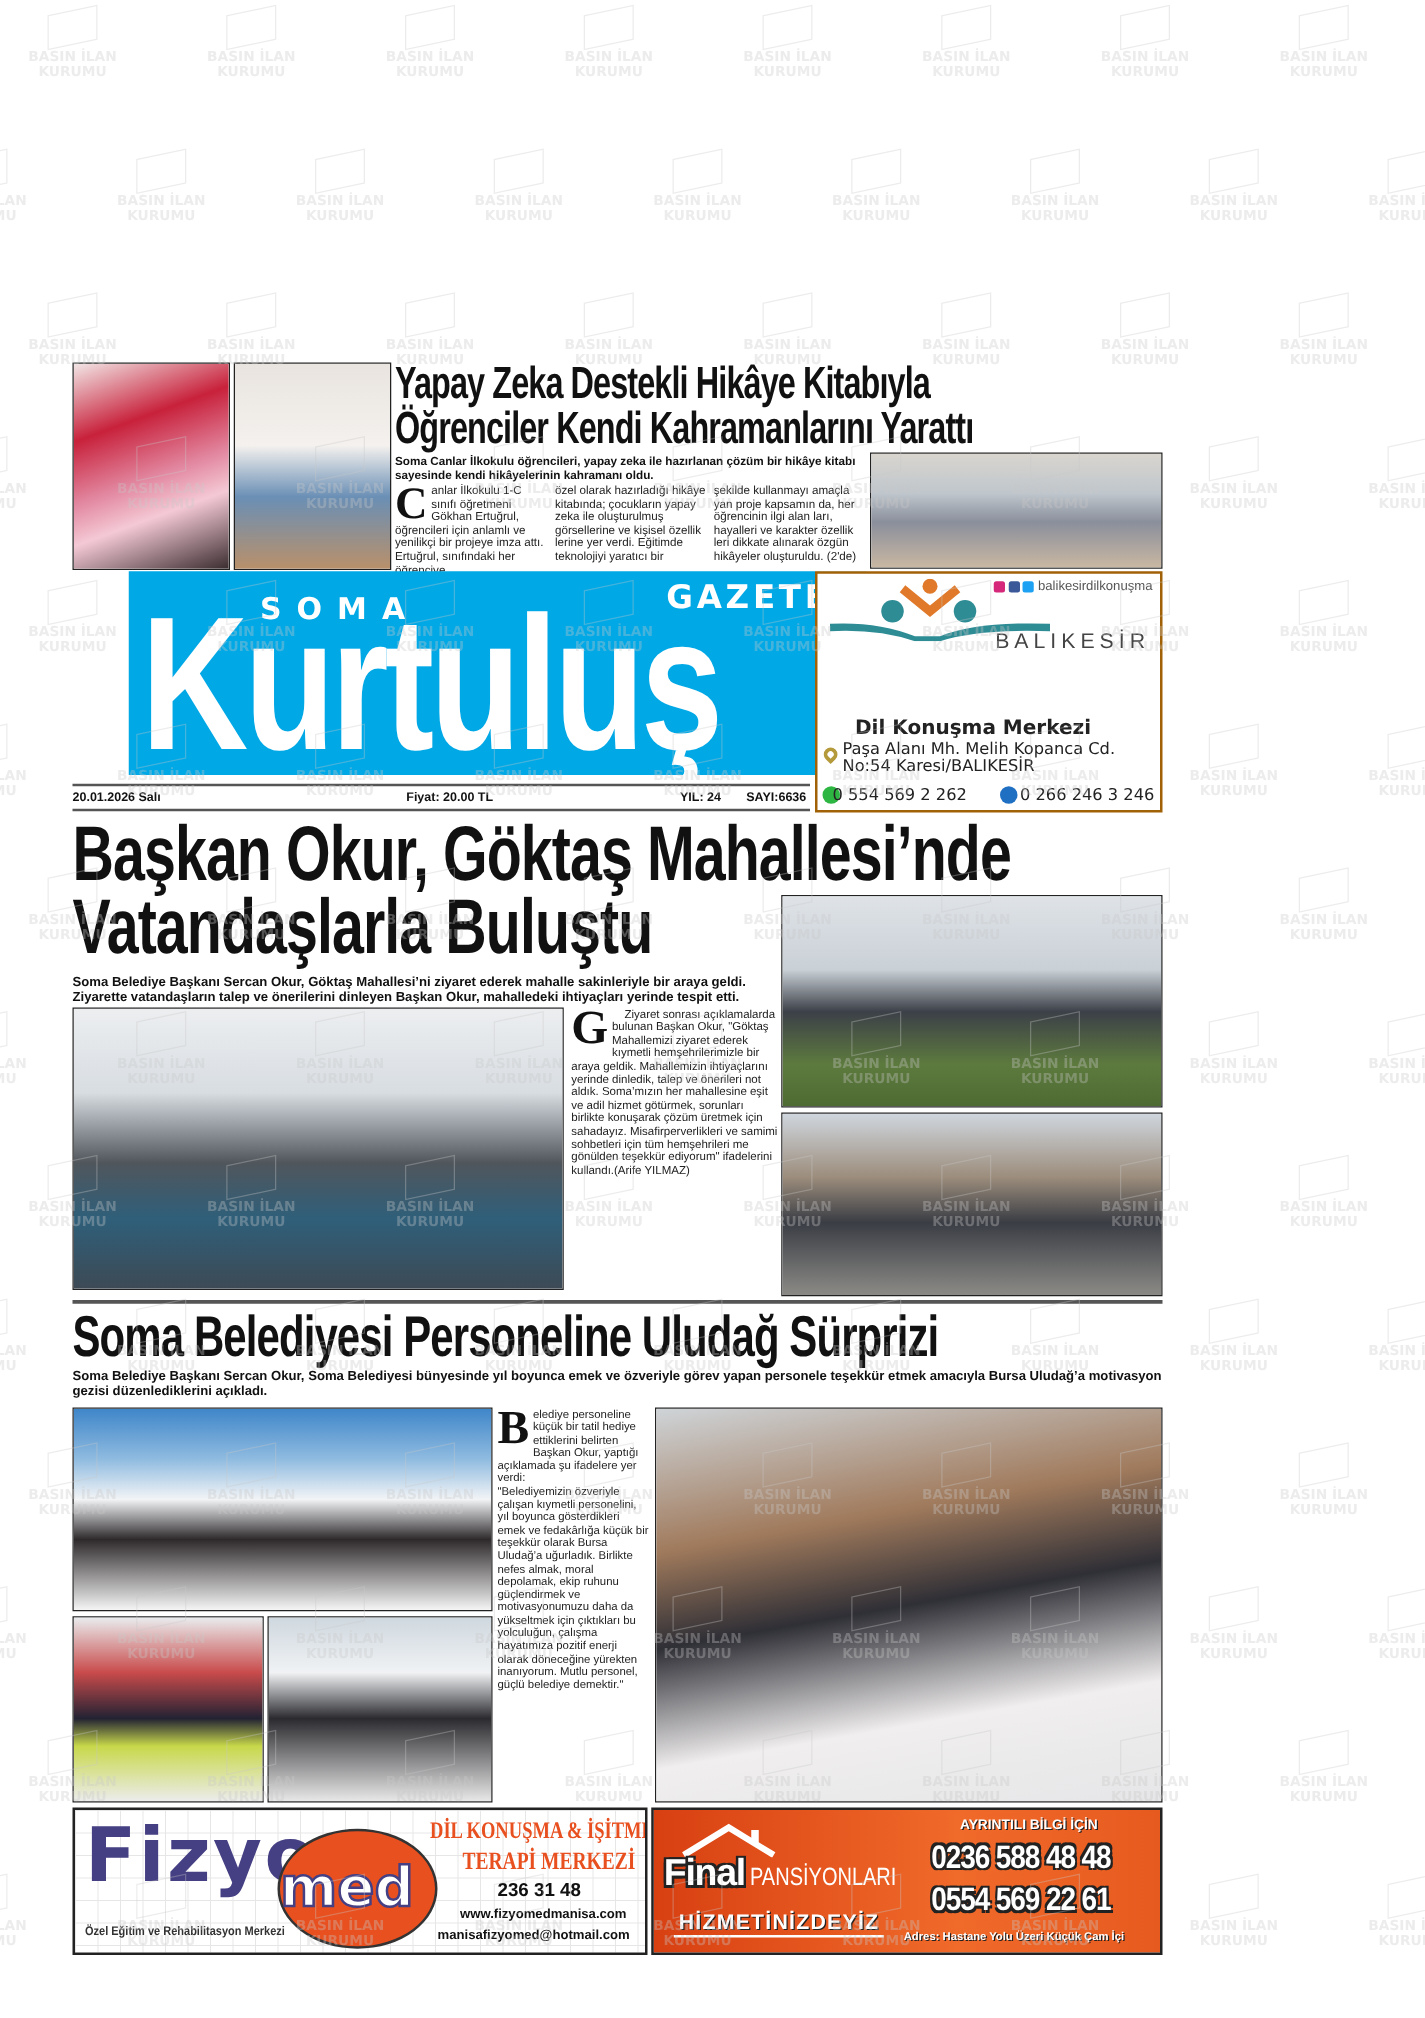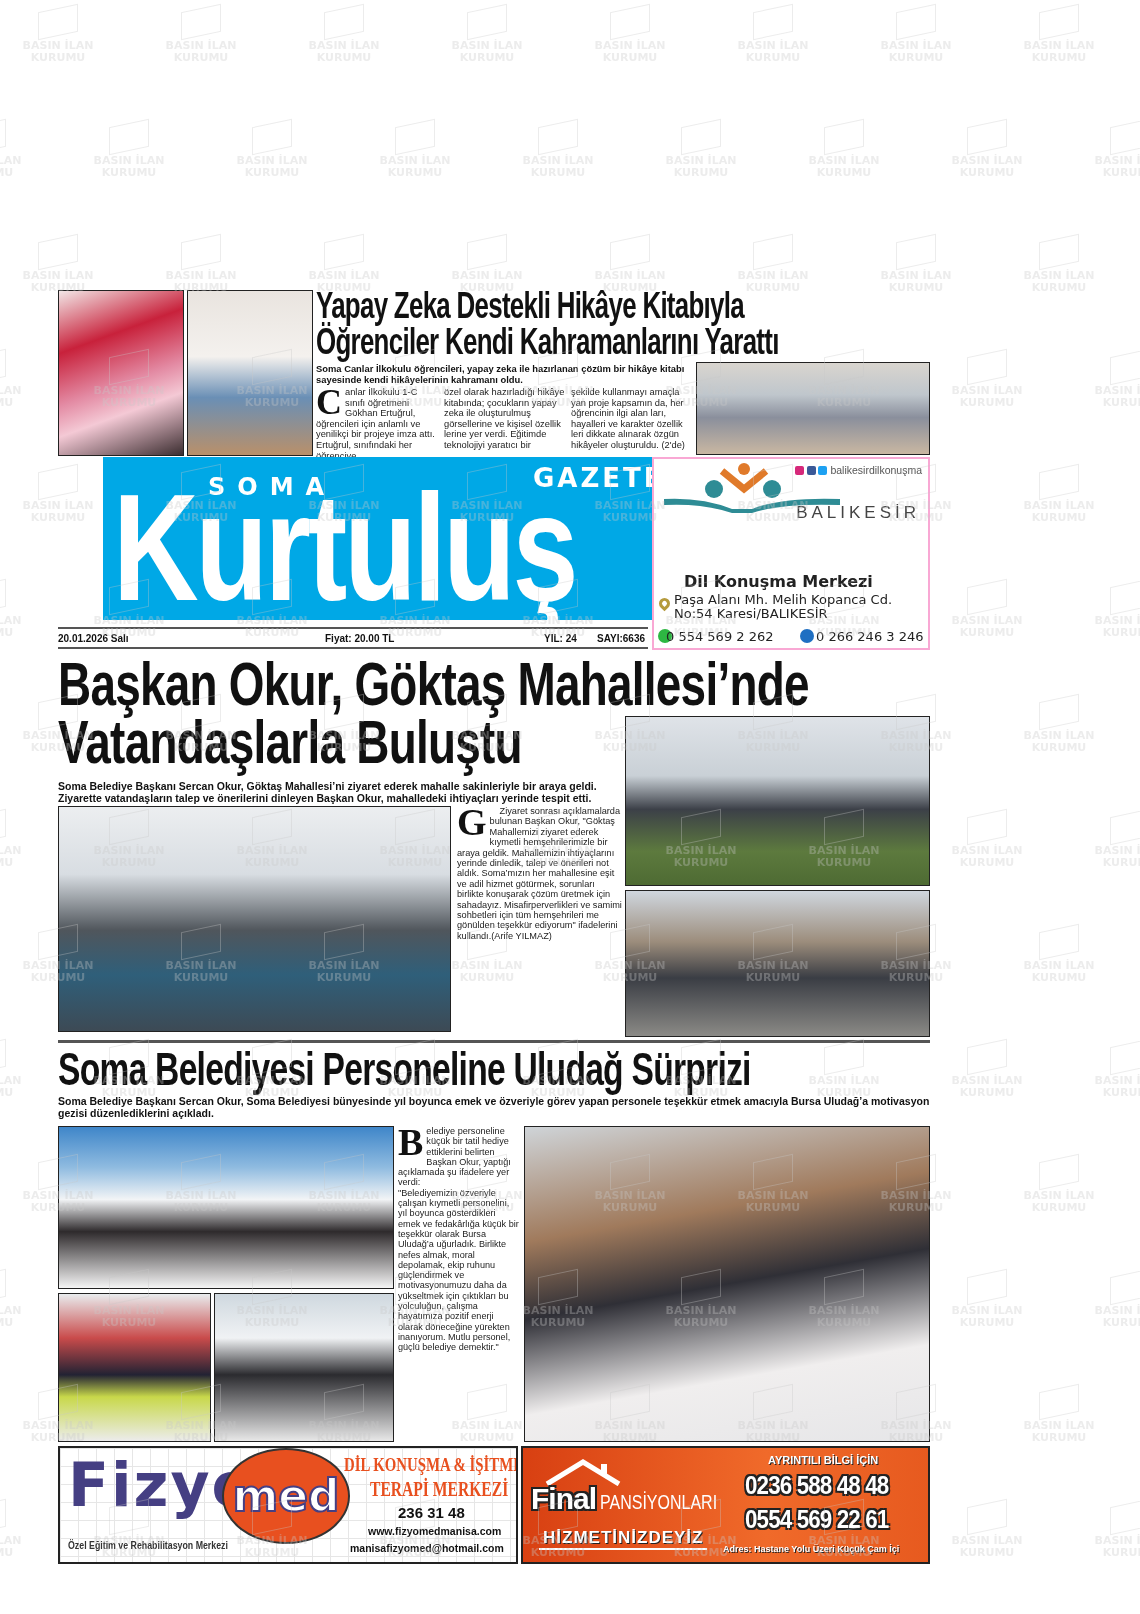--- a/index.html
+++ b/index.html
@@ -25,21 +25,21 @@
   .dropcap { float: left; font-family: "Liberation Serif", serif; font-weight: 900; color: #111; margin-right: 3px; }
 
   .masthead { position: absolute; left: 58px; top: 457px; width: 590px; height: 163px; background: #00a8e6; overflow: hidden; margin-left: 45px; }
   .mh-soma { position: absolute; left: 105px; top: 16px; color: #fff; font-family: "DejaVu Sans", sans-serif; font-weight: bold; font-size: 24px; letter-spacing: 12px; }
   .mh-gaz { position: absolute; left: 430px; top: 6px; color: #fff; font-family: "DejaVu Sans", sans-serif; font-weight: bold; font-size: 26px; letter-spacing: 3px; }
   .mh-title { position: absolute; left: 10px; top: 20px; color: #fff; font-family: "Liberation Sans", sans-serif; font-weight: 900; font-size: 152px; line-height: 140px; transform: scaleX(0.78); transform-origin: left top; letter-spacing: -4px; }
 
   .infobar { position: absolute; left: 58px; top: 627px; width: 590px; height: 22px; border-top: 2px solid #555; border-bottom: 2px solid #555; font-size: 10px; font-weight: bold; }
   .infobar span { position: absolute; top: 4px; }
 
-  .ad-dil { position: absolute; left: 652px; top: 457px; width: 278px; height: 193px; border: 2px solid #f9a8d4; background: #fff; overflow: hidden; }
+  .ad-dil { position: absolute; left: 652px; top: 457px; width: 278px; height: 193px; border: 2px solid #a16207; background: #fff; overflow: hidden; }
 
   .h2 { position: absolute; left: 58px; top: 655px; font-size: 62px; line-height: 58px; transform: scaleX(0.74); }
   .h3 { position: absolute; left: 58px; top: 1047px; font-size: 46px; line-height: 44px; transform: scaleX(0.73); }
 
   .rule { position: absolute; left: 58px; width: 872px; height: 3px; background: #555; }
 
   .ad-fiz { position: absolute; left: 58px; top: 1446px; width: 460px; height: 118px; border: 2px solid #222; background: #fff;
             background-image: linear-gradient(#e6e6e6 1px, transparent 1px), linear-gradient(90deg, #e6e6e6 1px, transparent 1px);
             background-size: 18px 18px; overflow: hidden; }
   .ad-final { position: absolute; left: 521px; top: 1446px; width: 409px; height: 118px; border: 2px solid #222;
@@ -751,21 +751,21 @@
   <span>elediye personeline küçük bir tatil hediye ettiklerini belirten Başkan Okur, yaptığı açıklamada şu ifadelere yer verdi:</span>
   <div>"Belediyemizin özveriyle çalışan kıymetli personelini, yıl boyunca gösterdikleri emek ve fedakârlığa küçük bir teşekkür olarak Bursa Uludağ’a uğurladık. Birlikte nefes almak, moral depolamak, ekip ruhunu güçlendirmek ve motivasyonumuzu daha da yükseltmek için çıktıkları bu yolculuğun, çalışma hayatımıza pozitif enerji olarak döneceğine yürekten inanıyorum. Mutlu personel, güçlü belediye demektir."</div>
 </div>
 
 <div class="photo" style="left:524px;top:1126px;width:406px;height:316px;">
   <div class="ph-fill" style="background:linear-gradient(170deg,#cfd4d8 0%,#a07a5c 30%,#2f2f36 50%,#f0eeee 75%,#e6e6e8 100%);"></div>
 </div>
 
 <div class="ad-fiz">
   <div class="abs" style="left:8px;top:2px;font-family:'DejaVu Sans',sans-serif;font-weight:bold;font-size:60px;line-height:70px;color:#453f83;letter-spacing:2px;">Fizyo</div>
-  <div class="abs" style="left:162px;top:0;width:128px;height:96px;border-radius:50%;background:#e8501f;border:2px solid #333;text-align:center;">
+  <div class="abs" style="left:162px;top:15px;width:128px;height:96px;border-radius:50%;background:#e8501f;border:2px solid #333;text-align:left;">
     <span style="font-family:'DejaVu Sans',sans-serif;font-weight:bold;font-size:44px;line-height:92px;color:#fff;-webkit-text-stroke:2px #453f83;">med</span>
   </div>
   <div class="abs" style="left:8px;top:92px;font-weight:bold;font-size:10px;color:#333;transform:scaleX(0.88);transform-origin:left top;white-space:nowrap;">Özel Eğitim ve Rehabilitasyon Merkezi</div>
   <div class="abs" style="left:284px;top:6px;font-family:'Liberation Serif',serif;font-weight:900;font-size:19px;color:#e8501f;white-space:nowrap;transform:scaleX(0.78);transform-origin:left top;">DİL KONUŞMA &amp; İŞİTME</div>
   <div class="abs" style="left:310px;top:30px;font-family:'Liberation Serif',serif;font-weight:900;font-size:20px;color:#e8501f;white-space:nowrap;transform:scaleX(0.78);transform-origin:left top;">TERAPİ MERKEZİ</div>
   <div class="abs" style="left:338px;top:56px;font-weight:bold;font-size:15px;color:#111;">236 31 48</div>
   <div class="abs" style="left:308px;top:77px;font-weight:bold;font-size:10.5px;color:#111;">www.fizyomedmanisa.com</div>
   <div class="abs" style="left:290px;top:94px;font-weight:bold;font-size:10.5px;color:#111;">manisafizyomed@hotmail.com</div>
 </div>
 

